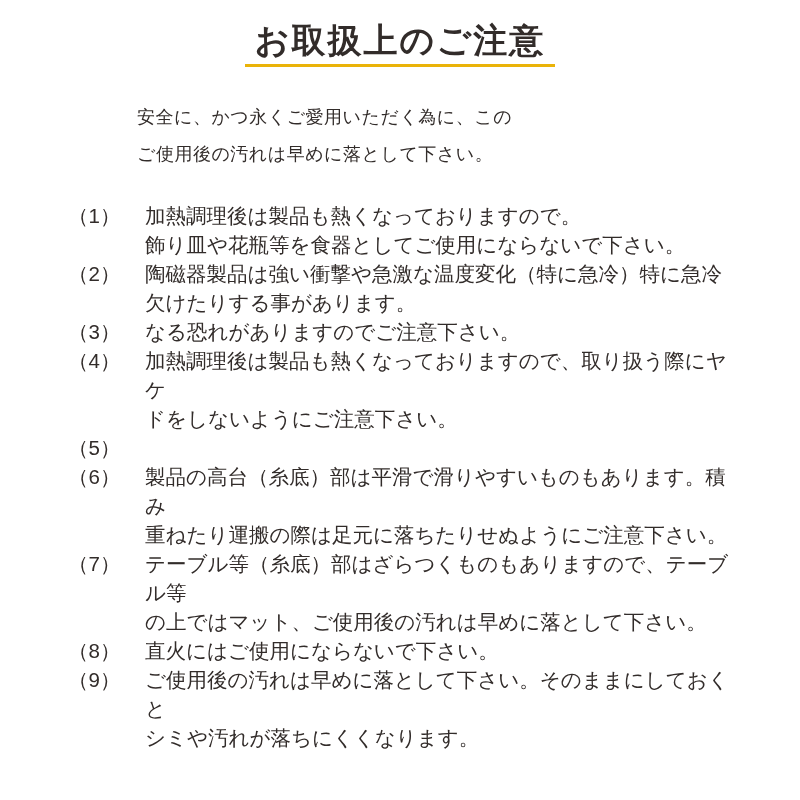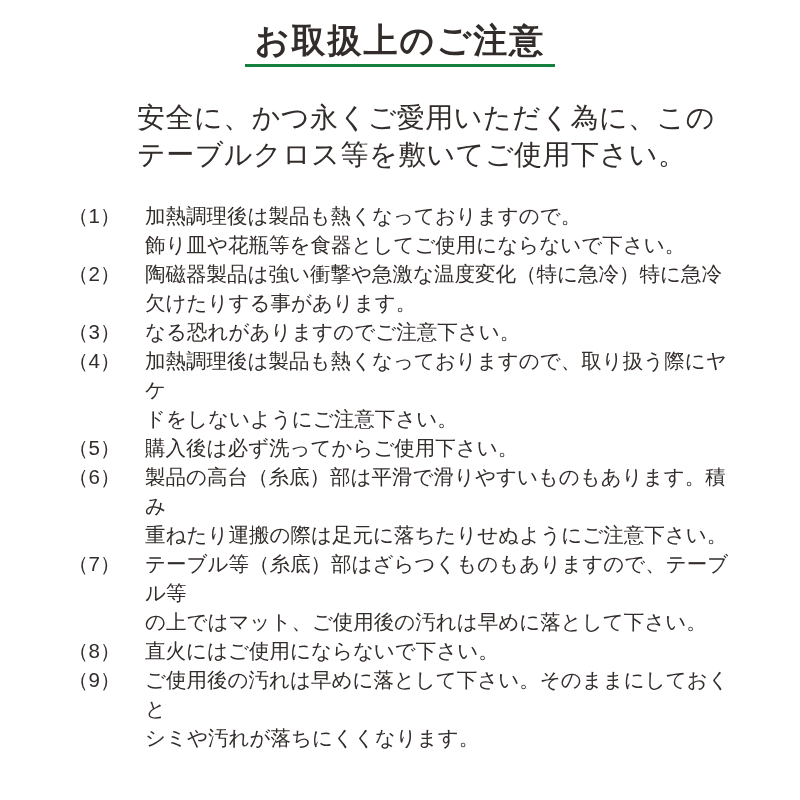--- a/index.html
+++ b/index.html
@@ -25,25 +25,25 @@
     padding-top: 20px;
   }
   .title {
     display: inline-block;
     margin: 0;
     font-size: 34px;
     font-weight: 600;
     letter-spacing: 2px;
     line-height: 40px;
     padding: 0 10px 4px 10px;
-    border-bottom: 3px solid #15803d;
+    border-bottom: 3px solid #eab308;
   }
   .intro {
     margin: 32px 0 0 137px;
-    font-size: 28px;
+    font-size: 18px;
     font-weight: 500;
     line-height: 37px;
     letter-spacing: 0.5px;
   }
   .list {
     margin-top: 28px;
     padding-left: 68px;
     font-size: 20.5px;
     line-height: 29px;
   }
@@ -62,21 +62,21 @@
 </style>
 </head>
 <body>
 
 <div class="page">
   <div class="title-wrap">
     <h1 class="title">お取扱上のご注意</h1>
   </div>
   <p class="intro">
     <span>安全に、かつ永くご愛用いただく為に、この</span><br>
-    <span>テーブルクロス等を敷いてご使用下さい。</span>
+    <span>ご使用後の汚れは早めに落として下さい。</span>
   </p>
   <div class="list" id="precautions-list">
       <div class="item">
         <div class="num">（1）</div>
         <div class="txt">
           <div>加熱調理後は製品も熱くなっておりますので。</div>
           <div>飾り皿や花瓶等を食器としてご使用にならないで下さい。</div>
         </div>
       </div>
       <div class="item">
@@ -94,23 +94,20 @@
       </div>
       <div class="item">
         <div class="num">（4）</div>
         <div class="txt">
           <div>加熱調理後は製品も熱くなっておりますので、取り扱う際にヤケ</div>
           <div>ドをしないようにご注意下さい。</div>
         </div>
       </div>
       <div class="item">
         <div class="num">（5）</div>
-        <div class="txt">
-          <div>購入後は必ず洗ってからご使用下さい。</div>
-        </div>
       </div>
       <div class="item">
         <div class="num">（6）</div>
         <div class="txt">
           <div>製品の高台（糸底）部は平滑で滑りやすいものもあります。積み</div>
           <div>重ねたり運搬の際は足元に落ちたりせぬようにご注意下さい。</div>
         </div>
       </div>
       <div class="item">
         <div class="num">（7）</div>

